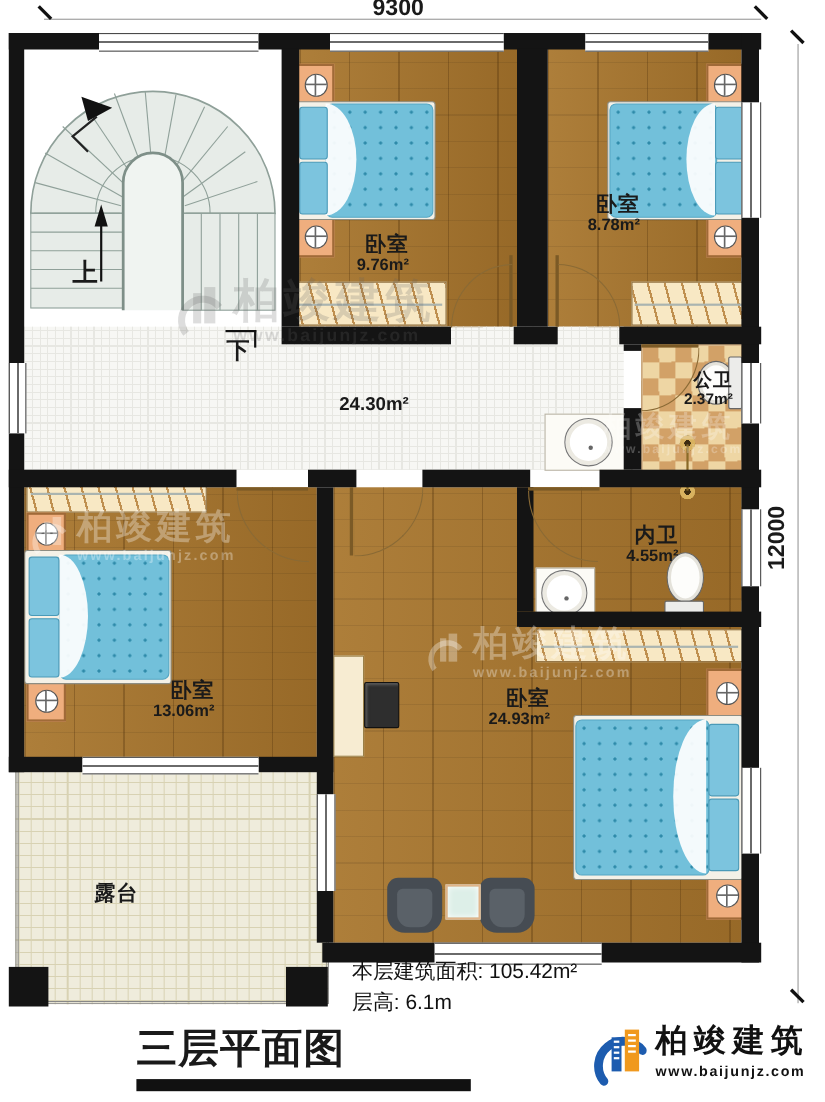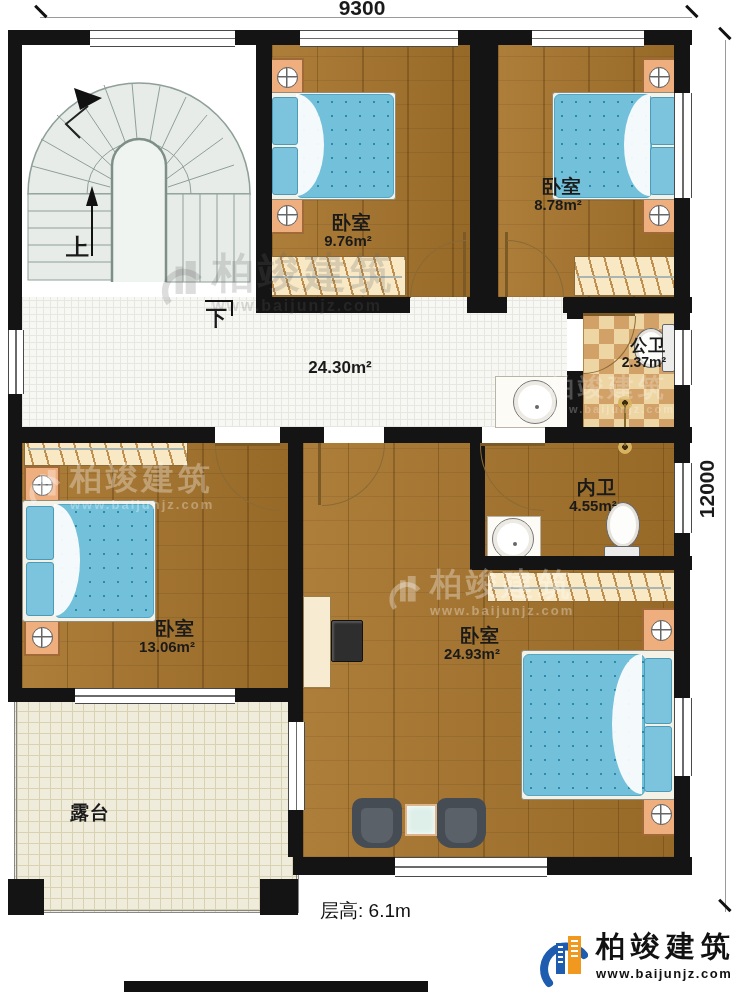--- a/index.html
+++ b/index.html
@@ -333,37 +333,42 @@
     <div class="rarea">4.55m²</div>
   </div>
   <div class="abs room-label" style="left:167px;top:618px">
     <div class="rname">卧室</div>
     <div class="rarea">13.06m²</div>
   </div>
   <div class="abs room-label" style="left:472px;top:625px">
     <div class="rname">卧室</div>
     <div class="rarea">24.93m²</div>
   </div>
-  <div class="abs room-label" style="left:90px;top:802px">
+  <div class="abs room-label" style="left:106px;top:802px">
     <div class="rname">露台</div>
   </div>
 
   <div class="abs dimline" style="left:40px;top:17px;width:652px;height:1px"></div>
   <div class="abs tick" style="left:33px;top:10px"></div>
   <div class="abs tick" style="left:684px;top:10px"></div>
   <div class="abs dim" style="left:312px;top:-4px;width:100px">9300</div>
   <div class="abs dimline" style="left:725px;top:40px;width:1px;height:872px"></div>
   <div class="abs tick" style="left:717px;top:32px"></div>
   <div class="abs tick" style="left:717px;top:904px"></div>
   <div class="abs dim" style="left:662px;top:477px;width:90px;transform:rotate(-90deg)">12000</div>
 
+  <div class="abs ftext" style="left:320px;top:870px">
+    <span>本层建筑面积:</span>
+    <span>105.42m²</span>
+  </div>
   <div class="abs ftext" style="left:320px;top:898px">
     <span>层高:</span>
     <span>6.1m</span>
   </div>
+  <div class="abs ftitle" style="left:124px;top:928px">三层平面图</div>
   <div class="abs fbar" style="left:124px;top:981px;width:304px;height:11px"></div>
 
   <div class="abs logo" style="left:540px;top:932px">
     <svg width="48" height="56" viewBox="0 0 48 56">
       <path d="M9,51 A20,20 0 1 1 44,23" fill="none" stroke="#1d5caf" stroke-width="8" stroke-linecap="round"></path>
       <rect x="16" y="11" width="9" height="31" fill="#1d5caf"></rect>
       <rect x="28" y="4" width="13" height="38" fill="#f0991e"></rect>
       <g fill="#ffffff">
         <rect x="18" y="14" width="5" height="2"></rect>
           <rect x="18" y="19" width="5" height="2"></rect>

